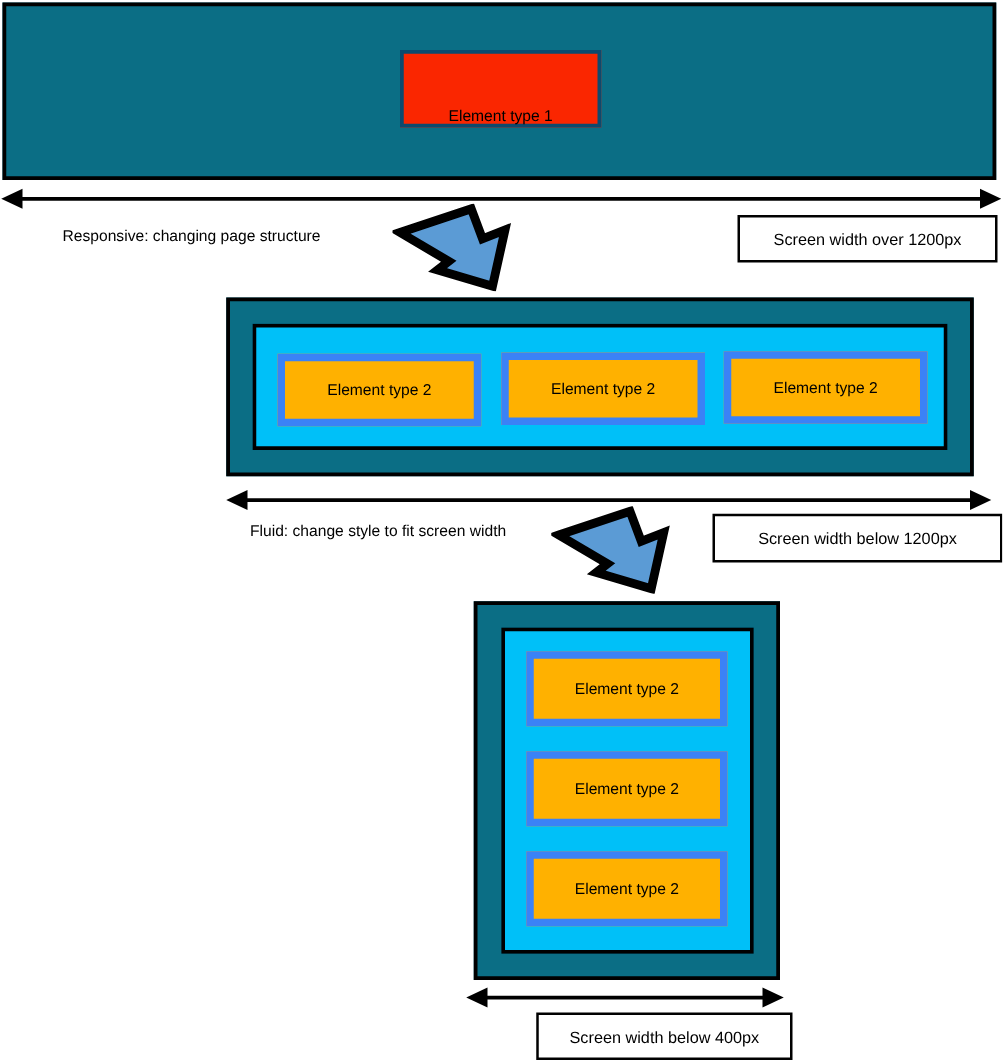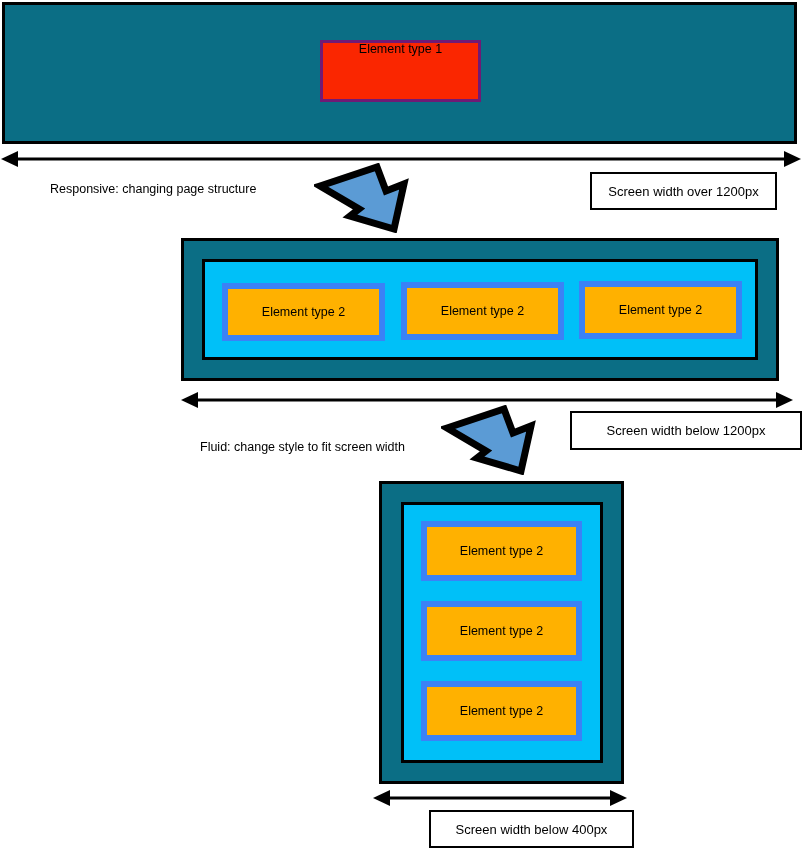--- a/index.html
+++ b/index.html
@@ -25,24 +25,24 @@
     border: 3px solid #000000;
     box-sizing: border-box;
   }
   .cyan-box {
     background: #00c0f8;
     border: 3px solid #000000;
     box-sizing: border-box;
   }
   .element-red {
     background: #fa2600;
-    border: 3px solid #701a75;
+    border: 3px solid #0c4a6e;
     box-sizing: border-box;
     display: flex;
-    align-items: flex-start;
+    align-items: flex-end;
     justify-content: center;
   }
   .element-orange {
     background: #ffb100;
     border: 6px solid #3b82f6;
     box-sizing: border-box;
     display: flex;
     align-items: center;
     justify-content: center;
   }
@@ -100,21 +100,21 @@
   </svg>
 
   <div class="abs plain-caption" style="left:50px; top:182px;">
     <span>Responsive: changing page structure</span>
   </div>
 
   <svg class="abs blue-arrow" style="left:314px; top:163px;" width="106" height="70" viewBox="0 0 106 70">
     <polygon points="6,23 63,4 72,28 90,21 80,66 36,53 45,46 " fill="#5b9bd5" stroke="#000000" stroke-width="7" stroke-linejoin="miter"></polygon>
   </svg>
 
-  <div class="abs caption-box" style="left:590px; top:172px; width:187px; height:38px;">
+  <div class="abs caption-box" style="left:590px; top:172px; width:208px; height:38px;">
     <span>Screen width over 1200px</span>
   </div>
 
   <div class="abs teal-box" style="left:181px; top:238px; width:598px; height:143px;">
   </div>
 
   <div class="abs cyan-box" style="left:202px; top:259px; width:556px; height:101px;">
   </div>
 
   <div class="abs element-orange" style="left:222px; top:283px; width:163px; height:58px;">
@@ -126,21 +126,21 @@
   <div class="abs element-orange" style="left:579px; top:281px; width:163px; height:58px;">
     <span class="element-label">Element type 2</span>
   </div>
 
   <svg class="abs dim-arrow" style="left:180px; top:389px;" width="614" height="22" viewBox="0 0 614 22">
     <line x1="13" y1="11" x2="601" y2="11" stroke="#000000" stroke-width="3"></line>
     <polygon points="1,11 18,3 18,19" fill="#000000"></polygon>
     <polygon points="613,11 596,3 596,19" fill="#000000"></polygon>
   </svg>
 
-  <div class="abs plain-caption" style="left:200px; top:440px;">
+  <div class="abs plain-caption" style="left:200px; top:418px;">
     <span>Fluid: change style to fit screen width</span>
   </div>
 
   <svg class="abs blue-arrow" style="left:441px; top:405px;" width="106" height="70" viewBox="0 0 106 70">
     <polygon points="6,23 63,4 72,28 90,21 80,66 36,53 45,46 " fill="#5b9bd5" stroke="#000000" stroke-width="7" stroke-linejoin="miter"></polygon>
   </svg>
 
   <div class="abs caption-box" style="left:570px; top:411px; width:232px; height:39px;">
     <span>Screen width below 1200px</span>
   </div>

